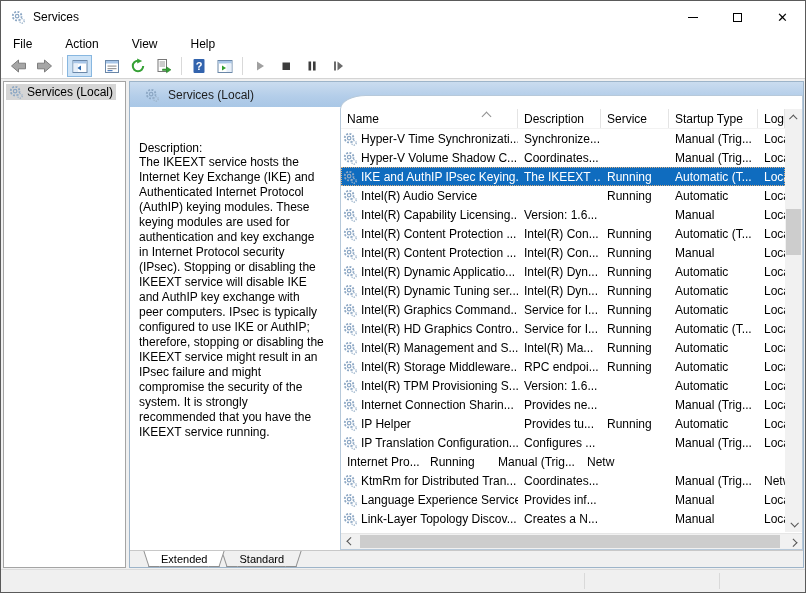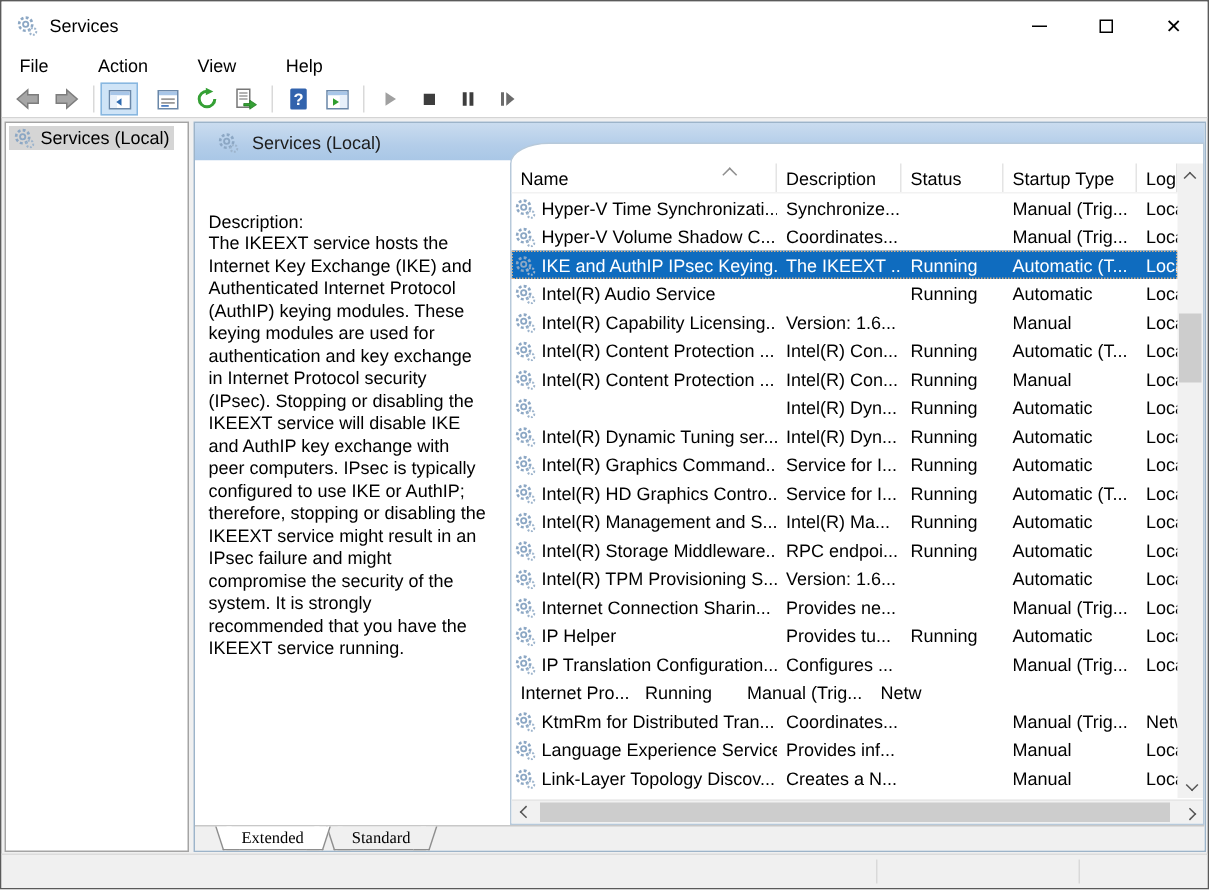--- a/index.html
+++ b/index.html
@@ -102,21 +102,21 @@
   }
   .h-scroll .arrow { position: absolute; top: 0; width: 17px; height: 15px; display: flex; align-items: center; justify-content: center; }
   .h-scroll .arrow.left { left: 0; } .h-scroll .arrow.right { right: 0; }
   .h-thumb { position: absolute; left: 19px; right: 22px; top: 1px; bottom: 1px; background: #cdcdcd; }
   .chev { width: 6px; height: 6px; border-left: 1px solid #555; border-top: 1px solid #555; }
   .chev.up { transform: rotate(45deg) translateY(1px); }
   .chev.down { transform: rotate(225deg) translateY(1px); }
   .chev.left { transform: rotate(-45deg) translateX(1px); }
   .chev.right { transform: rotate(135deg) translateX(1px); }
   
-  .tabs-row { height: 17px; flex: none; background: #f0f0f0; display: flex; align-items: stretch; padding-left: 16px; border-top: 1px solid #c8c8c8; font-family: Liberation Serif, serif; }
+  .tabs-row { height: 17px; flex: none; background: #f0f0f0; display: flex; align-items: stretch; padding-left: 16px; border-top: 1px solid #c8c8c8; }
   .tab {
     position: relative; padding: 1px 10px 0; font-size: 11px; line-height: 14px;
     background: #f0f0f0; margin: 0 7px 0 5px; border-bottom: 1px solid #8e8e8e; z-index: 1;
   }
   .tab::before, .tab::after {
     content: ""; position: absolute; top: 0; bottom: -1px; width: 10px; background: inherit; z-index: -1;
   }
   .tab::before { left: -5px; transform: skewX(18deg); border-left: 1px solid #8e8e8e; border-bottom: 1px solid #8e8e8e; }
   .tab::after { right: -5px; transform: skewX(-18deg); border-right: 1px solid #8e8e8e; border-bottom: 1px solid #8e8e8e; }
   .tab.active { background: #fff; border-bottom-color: #8e8e8e; z-index: 2; }
@@ -274,21 +274,21 @@
 
         <div class="desc-col">
           <div class="desc-label">Description:</div>
           <div class="desc-text">The IKEEXT service hosts the Internet Key Exchange (IKE) and Authenticated Internet Protocol (AuthIP) keying modules. These keying modules are used for authentication and key exchange in Internet Protocol security (IPsec). Stopping or disabling the IKEEXT service will disable IKE and AuthIP key exchange with peer computers. IPsec is typically configured to use IKE or AuthIP; therefore, stopping or disabling the IKEEXT service might result in an IPsec failure and might compromise the security of the system. It is strongly recommended that you have the IKEEXT service running.</div>
         </div>
 
         <div class="list-panel">
           <div class="lv-header">
             <div class="lv-hcell w-name">Name</div>
             <div class="lv-hcell w-desc">Description</div>
-            <div class="lv-hcell w-stat">Status</div>
+            <div class="lv-hcell w-stat">Service</div>
             <div class="lv-hcell w-start">Startup Type</div>
             <div class="lv-hcell w-log">Log</div>
             <span class="sort-caret"></span>
           </div>
           <div class="lv-rows">
               <div class="lv-row">
     <div class="lv-cell name-cell w-name">
                   <span class="gear-slot">
                     <svg width="14" height="14" viewBox="0 0 16 16">
     <circle cx="7" cy="7" r="5" fill="none" stroke="#8ca7c4" stroke-width="2" stroke-dasharray="2.2 1.7"></circle>
@@ -401,20 +401,21 @@
   </div>
               <div class="lv-row">
     <div class="lv-cell name-cell w-name">
                   <span class="gear-slot">
                     <svg width="14" height="14" viewBox="0 0 16 16">
     <circle cx="7" cy="7" r="5" fill="none" stroke="#8ca7c4" stroke-width="2" stroke-dasharray="2.2 1.7"></circle>
     <circle cx="7" cy="7" r="2" fill="none" stroke="#8ca7c4" stroke-width="1.4"></circle>
     <circle cx="12.5" cy="12.5" r="2.6" fill="none" stroke="#9db4cc" stroke-width="1.6" stroke-dasharray="1.4 1.2"></circle>
   </svg>
                   </span>
+                  <span class="txt">Intel(R) Dynamic Applicatio...</span>
                 </div>
     <div class="lv-cell w-desc">Intel(R) Dyn...</div>
     <div class="lv-cell w-stat">Running</div>
     <div class="lv-cell w-start">Automatic</div>
     <div class="lv-cell w-log">Loca</div>
   </div>
               <div class="lv-row">
     <div class="lv-cell name-cell w-name">
                   <span class="gear-slot">
                     <svg width="14" height="14" viewBox="0 0 16 16">

